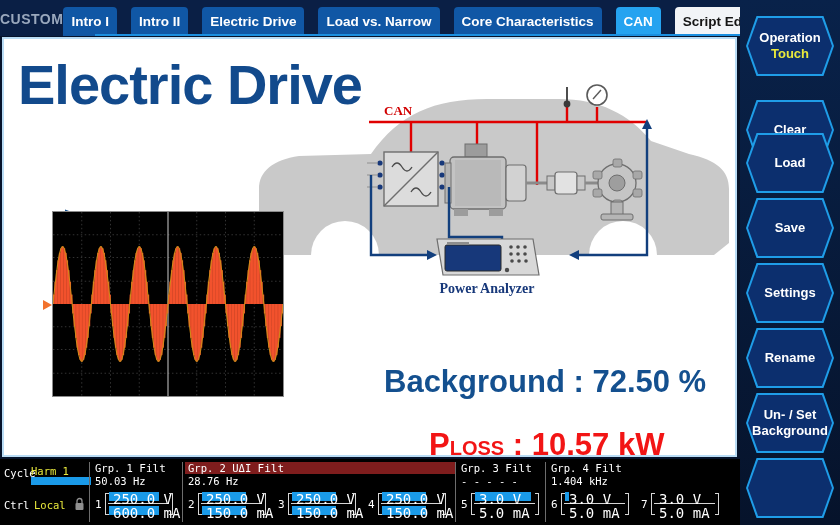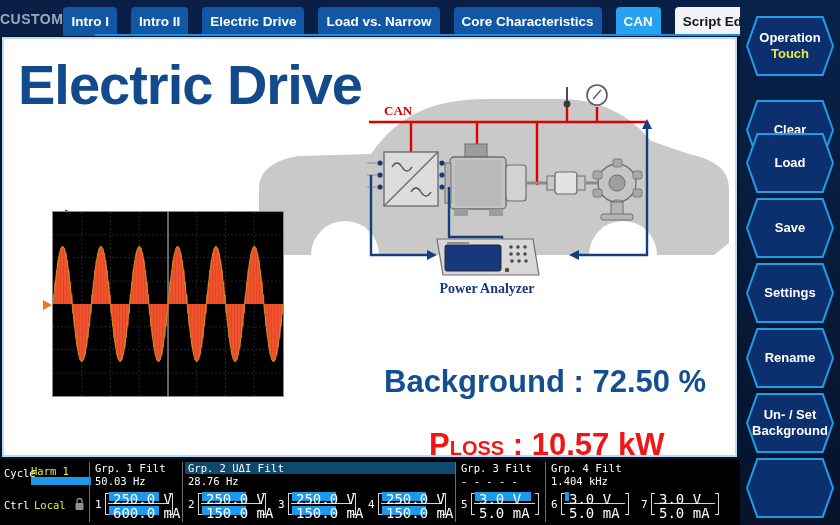--- a/index.html
+++ b/index.html
@@ -57,21 +57,21 @@
      font-weight:bold;text-align:center;line-height:1.25;}
   .hexbtn .sub2{color:#e9e93c;}
 
   
   #status{position:absolute;left:0;top:459px;width:740px;height:66px;background:#000;
           color:#fff;font-family:"DejaVu Sans Mono",monospace;font-size:10px;}
   .vdiv{position:absolute;top:3px;width:1px;height:60px;background:#6d6d6d;}
   .grphdr{position:absolute;font-size:10.5px;color:#ffffff;white-space:nowrap;}
   .grphdr .filt{font-size:11px;}
   .grpval{position:absolute;font-size:10.5px;color:#ffffff;white-space:nowrap;}
-  .hdrsel{background:#0c4a6e;}
+  .hdrsel{background:#7f1d1d;}
   .chan{position:absolute;top:30px;height:32px;}
   .chan .num{position:absolute;left:0;top:9px;font-size:11px;color:#fff;}
   .chan .brk{position:absolute;left:10px;top:4px;width:4px;height:22px;
              border:1px solid #d6d6d6;border-right:none;box-sizing:border-box;}
   .chan .brk2{position:absolute;top:4px;width:4px;height:22px;
              border:1px solid #d6d6d6;border-left:none;box-sizing:border-box;}
   .chan .axis{position:absolute;left:13px;top:14px;height:1px;background:#d6d6d6;}
   .chan .bar{position:absolute;height:9px;background:#1a9ae8;}
   .chan .txt{position:absolute;font-size:14px;color:#fff;white-space:nowrap;}
   #cyc-l{position:absolute;left:4px;top:8px;font-size:10.5px;color:#fff;}

